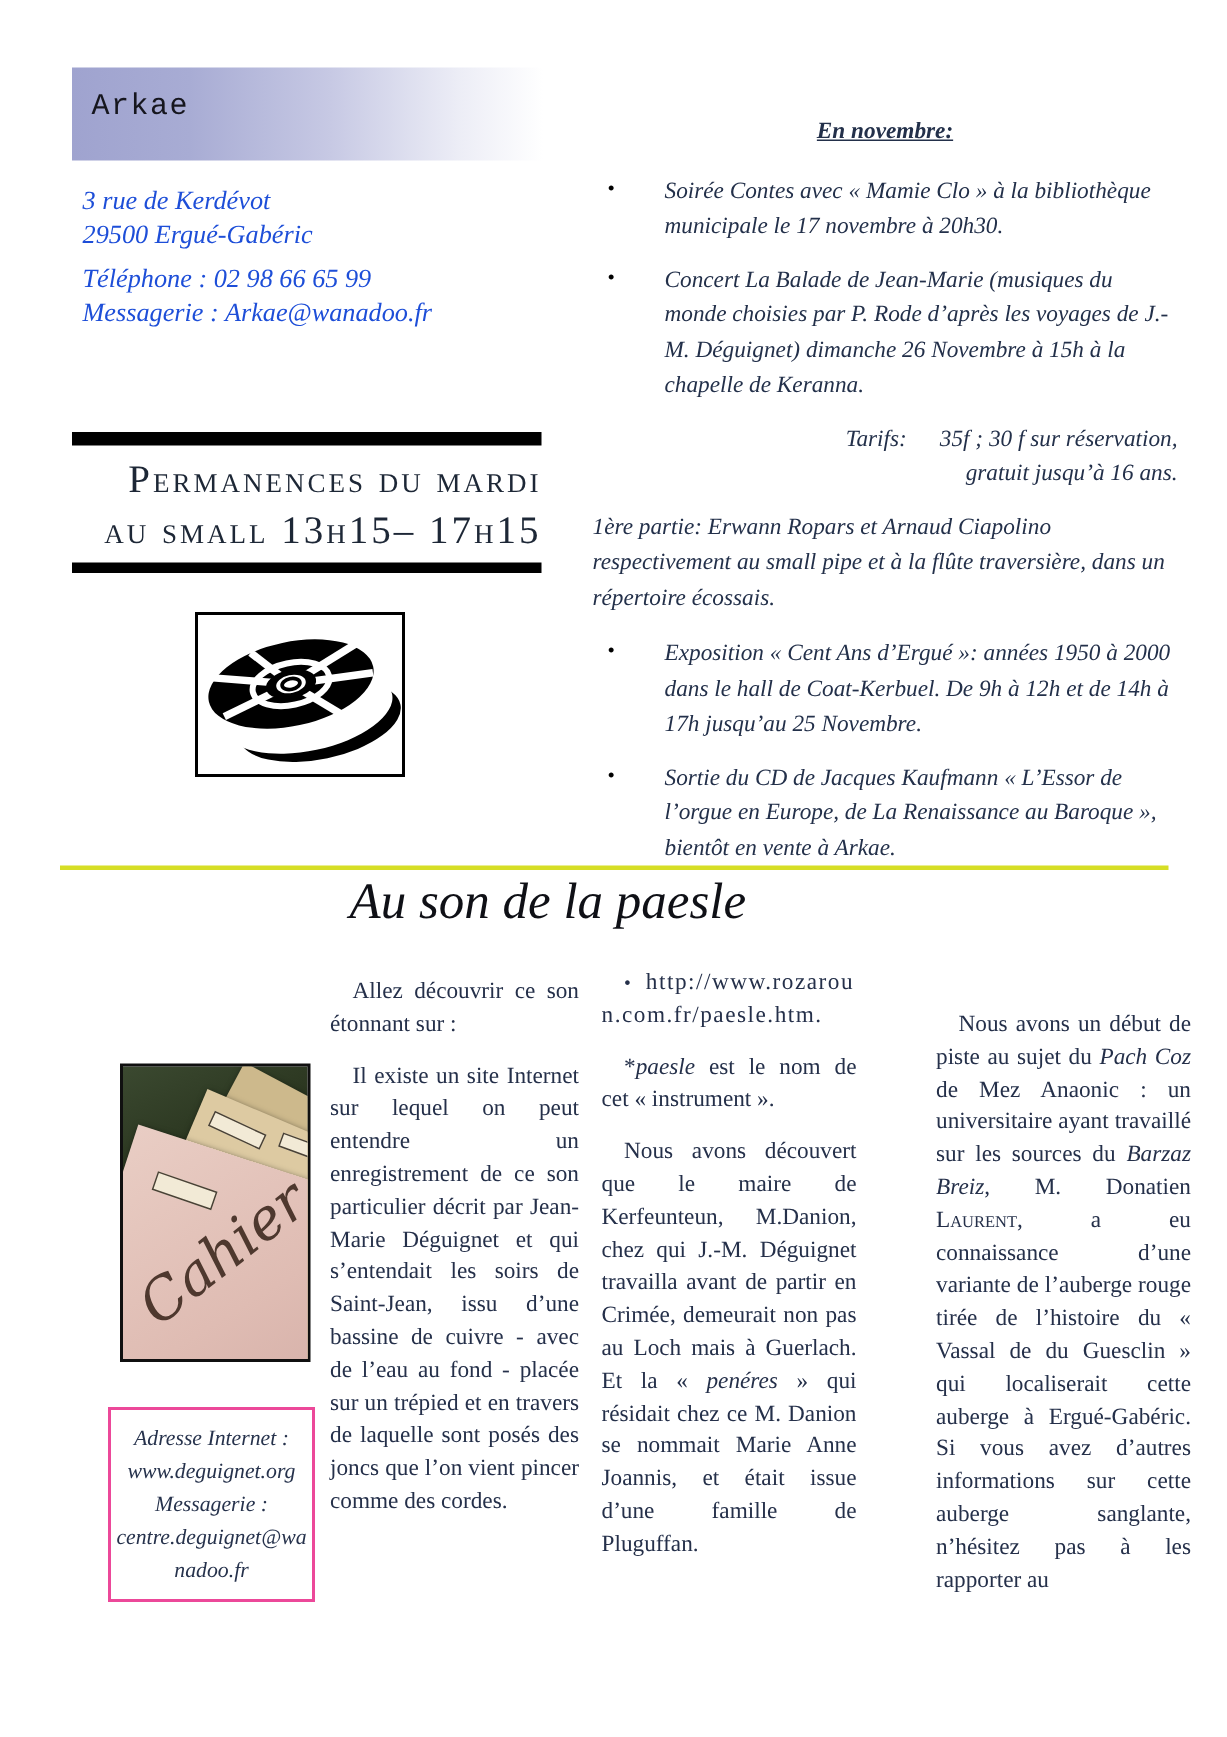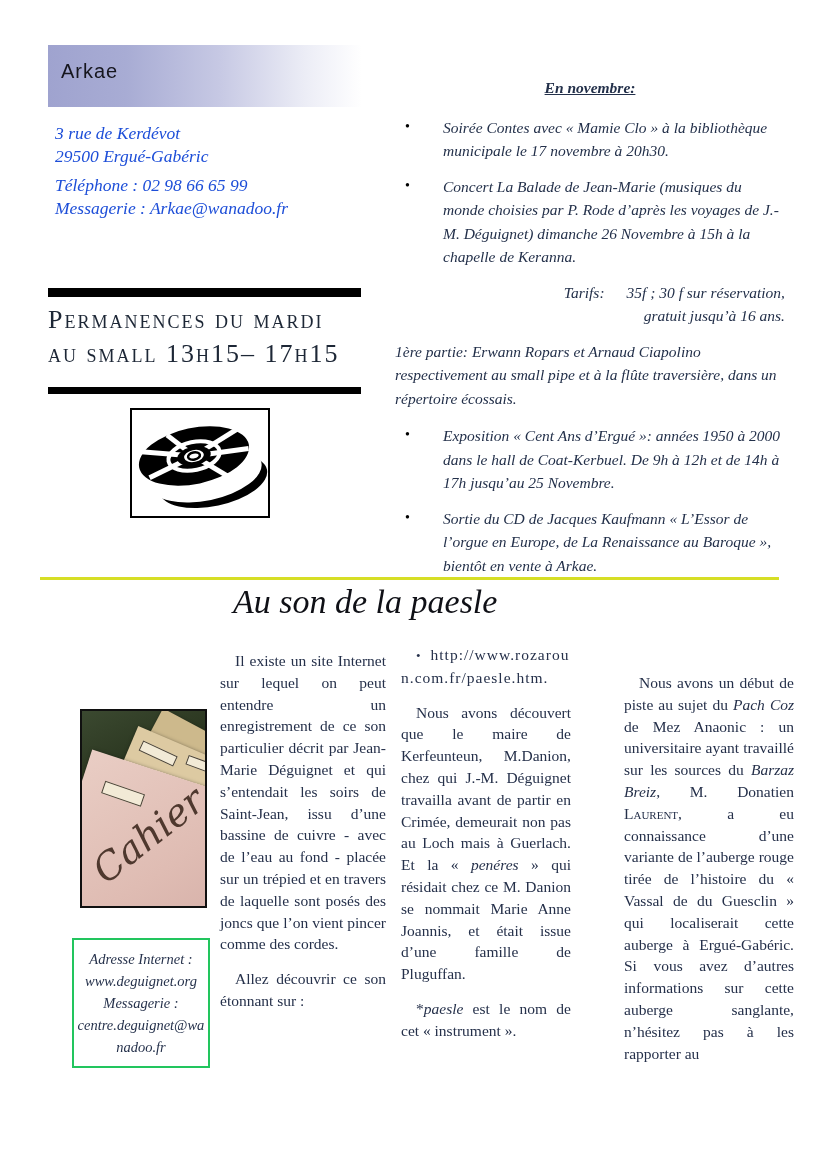--- a/index.html
+++ b/index.html
@@ -9,31 +9,31 @@
     margin:0 auto; box-shadow:0 0 6px rgba(0,0,0,.4);
   }
 
   
   .band {
     position:absolute; left:48px; top:45px; width:314px; height:62px;
     background:linear-gradient(90deg,#9fa3cf 0%,#a8acd4 25%,#c7c9e4 55%,#ecedf6 82%,#ffffff 100%);
   }
   .org {
     position:absolute; left:13px; top:15px;
-    font-family:Liberation Sans, sans-serif; font-size:20px; letter-spacing:1px; color:#16161e;
+    font-family:Liberation Mono, monospace; font-size:20px; letter-spacing:1px; color:#16161e;
   }
   .addr { position:absolute; left:55px; top:122px; font-style:italic; font-size:17.5px; line-height:23px; color:#1d4ed8; }
   .addr .gap { margin-top:6px;font-family:Liberation Serif, serif; }
 
   .hours { position:absolute; left:48px; top:288px; width:313px; }
   .hours .bar { height:9px; background:#000; }
   .hours .bar.thin { height:7px; }
   .hours-text {
-    text-align:left; font-variant:small-caps; font-size:26px; line-height:34px;
-    letter-spacing:2px; color:#1d2736; padding:6px 0 16px;
+    text-align:right; font-variant:small-caps; font-size:26px; line-height:34px;
+    letter-spacing:2px; color:#1d2736; padding:6px 0 4px;
   }
 
   .cd-box {
     position:absolute; left:130px; top:408px; width:140px; height:110px;
     border:2px solid #000; background:#fff; box-sizing:border-box;
   }
   .cd-box svg { display:block; width:100%; height:100%; }
 
   
   .events { position:absolute; left:395px; top:76px; width:390px; font-style:italic; font-size:15.5px; line-height:23.5px; color:#23304a; }
@@ -75,21 +75,21 @@
   .col p { margin:0 0 13px; text-indent:15px; }
   .col1 { left:220px; top:650px; width:166px; }
   .col2 { left:401px; top:644px; width:170px; }
   .col3 { left:624px; top:644px; width:170px;margin-top:28px; }
   .urlp .bullet2 { font-size:13px; margin-right:10px; }
   .url { word-break:break-all; letter-spacing:1px; }
   .sc { font-variant:small-caps; }
 
   .info-box {
     position:absolute; left:72px; top:938px; width:138px; box-sizing:border-box;
-    border:2px solid #22c55e; padding:8px 3px; text-align:center;
+    border:2px solid #ec4899; padding:8px 3px; text-align:center;
     font-style:italic; font-size:14.5px; line-height:22px; color:#26324c;
   }
   .info-box .brk { word-break:break-all; }
 </style>
 </head>
 <body>
 
 <div class="page">
 
   <div class="band">
@@ -180,28 +180,28 @@
       <div class="chip c1"></div>
       <div class="chip c2"></div>
     </div>
     <div class="nb nb1">
       <div class="chip c3"></div>
     </div>
     <span class="cahier">Cahier</span>
   </div>
 
   <div class="col col1">
+    <p>Allez découvrir ce son étonnant sur :</p>
     <p>Il existe un site Internet sur lequel on peut entendre un enregistrement de ce son particulier décrit par Jean-Marie Déguignet et qui s’entendait les soirs de Saint-Jean, issu d’une bassine de cuivre - avec de l’eau au fond - placée sur un trépied et en travers de laquelle sont posés des joncs que l’on vient pincer comme des cordes.</p>
-    <p>Allez découvrir ce son étonnant sur :</p>
   </div>
 
   <div class="col col2">
     <p class="urlp"><span class="bullet2">•</span><span class="url">http://www.rozaroun.com.fr/paesle.htm.</span></p>
+    <p><span>*</span><i>paesle</i><span> est le nom de cet « instrument ».</span></p>
     <p><span>Nous avons découvert que le maire de Kerfeunteun, M.Danion, chez qui J.-M. Déguignet travailla avant de partir en Crimée, demeurait non pas au Loch mais à Guerlach. Et la « </span><i>penéres</i><span> » qui résidait chez ce M. Danion se nommait Marie Anne Joannis, et était issue d’une famille de Pluguffan.</span></p>
-    <p><span>*</span><i>paesle</i><span> est le nom de cet « instrument ».</span></p>
   </div>
 
   <div class="col col3">
     <p><span>Nous avons un début de piste au sujet du </span><i>Pach Coz</i><span> de Mez Anaonic : un universitaire ayant travaillé sur les sources du </span><i>Barzaz Breiz</i><span>, M. Donatien </span><span class="sc">Laurent</span><span>, a eu connaissance d’une variante de l’auberge rouge tirée de l’histoire du « Vassal de du Guesclin » qui localiserait cette auberge à Ergué-Gabéric. Si vous avez d’autres informations sur cette auberge sanglante, n’hésitez pas à les rapporter au</span></p>
   </div>
 
   <div class="info-box">
     <div>Adresse Internet :</div>
     <div>www.deguignet.org</div>
     <div>Messagerie :</div>

